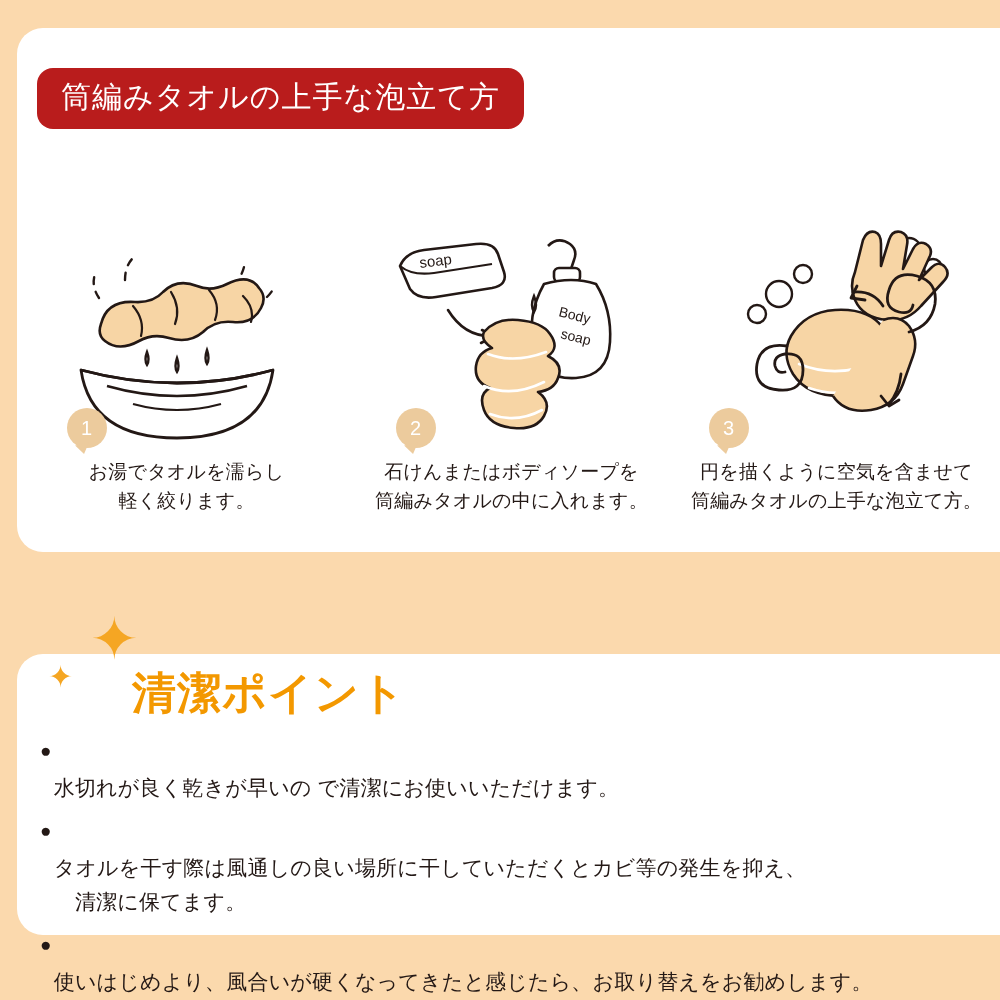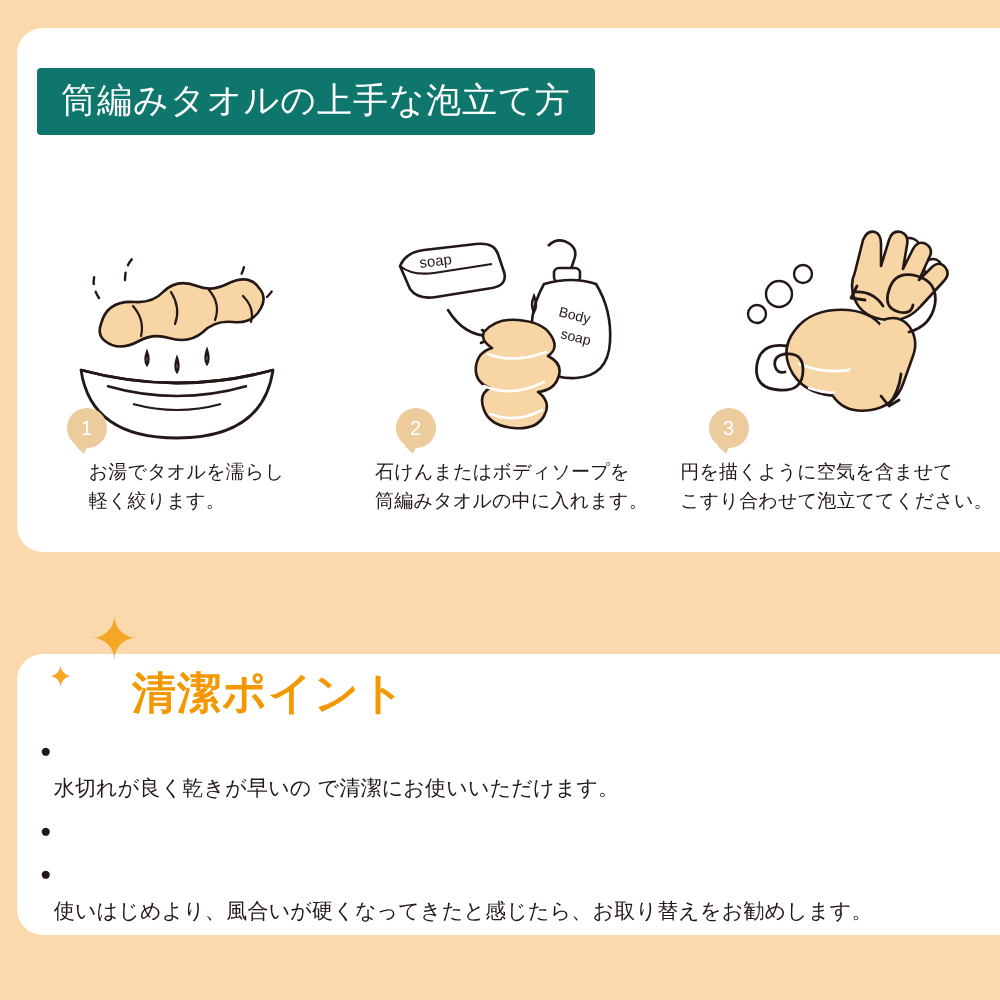--- a/index.html
+++ b/index.html
@@ -30,26 +30,26 @@
     background: #ffffff;
     border-radius: 26px 0 0 26px;
   }
   .foam-title-wrap {
     position: absolute;
     left: 37px;
     top: 68px;
   }
   .foam-title {
     display: inline-block;
-    background: #0f766e;
+    background: #b91c1c;
     color: #ffffff;
-    font-size: 35px;
+    font-size: 30px;
     letter-spacing: 1px;
     padding: 9px 24px 11px 24px;
-    border-radius: 4px;
+    border-radius: 16px;
     white-space: nowrap;
   }
   .foam-lead {
     position: absolute;
     left: 52px;
     top: 140px;
     font-size: 19.5px;
     line-height: 1.72;
     letter-spacing: 0.4px;
     white-space: pre-line;
@@ -100,21 +100,21 @@
     border-right: 7px solid transparent;
     border-top: 10px solid #eccb9d;
     transform: rotate(-12deg);
   }
   .step-badge.s2 { left: 34px; }
   .step-badge.s3 { left: 22px; }
   .step-caption {
     margin-top: 8px;
     font-size: 19px;
     line-height: 1.5;
-    text-align: left;
+    text-align: center;
     white-space: pre-line;
     letter-spacing: 0.2px;
   }
 
   
   .card-clean {
     position: absolute;
     left: 17px;
     top: 654px;
     width: 1000px;
@@ -263,39 +263,41 @@
           <path d="M100 118 q-26 -4 -30 18 q-4 24 22 26 q24 2 24 -20 q0 -18 -18 -16 q-12 2 -10 12 q2 8 10 6" stroke="#231815" stroke-width="2.8" fill="none" stroke-linecap="round"></path>
           <path d="M222 104 q22 -6 26 -28 q3 -22 -18 -28 q-22 -6 -28 14 q-6 18 10 22 q12 3 14 -7" stroke="#231815" stroke-width="2.8" fill="none" stroke-linecap="round"></path>
           <path d="M196 78 q-10 -16 -30 -14" stroke="#231815" stroke-width="2.8" fill="none" stroke-linecap="round"></path>
           <path d="M170 58 l-6 12 l14 2" stroke="#231815" stroke-width="2.8" fill="none" stroke-linecap="round" stroke-linejoin="round"></path>
           <path d="M214 146 q-2 18 -12 30" stroke="#231815" stroke-width="2.8" fill="none" stroke-linecap="round"></path>
           <path d="M194 168 l8 10 l10 -6" stroke="#231815" stroke-width="2.8" fill="none" stroke-linecap="round" stroke-linejoin="round"></path>
         </svg>
         <div class="step-badge s3">3</div>
       </div>
       <div class="step-caption">円を描くように空気を含ませて
-こすり合わせて泡立ててください。</div>
+筒編みタオルの上手な泡立て方。</div>
     </div>
 
   </div>
 
   <div class="card-clean"></div>
 
   <div class="sparkle big">✦</div>
   <div class="sparkle small">✦</div>
 
   <div class="clean-title">清潔ポイント</div>
 
   <div class="clean-list">
     <div class="clean-item">
       <span class="bullet">●</span>
       <span class="clean-text">水切れが良く乾きが早いの で清潔にお使いいただけます。</span>
     </div>
     <div class="clean-item">
       <span class="bullet">●</span>
+      <span class="clean-text">タオルを干す際は風通しの良い場所に干していただくとカビ等の発生を抑え、
+　清潔に保てます。</span>
     </div>
     <div class="clean-item">
       <span class="bullet">●</span>
       <span class="clean-text">使いはじめより、風合いが硬くなってきたと感じたら、お取り替えをお勧めします。</span>
     </div>
   </div>
 
 </div>
 
 </body></html>

